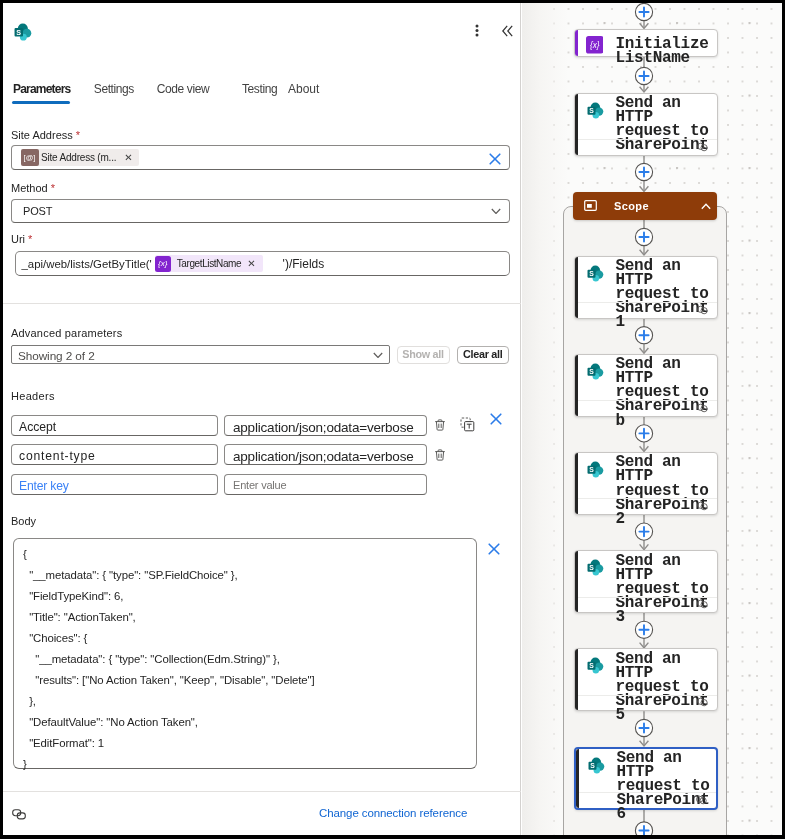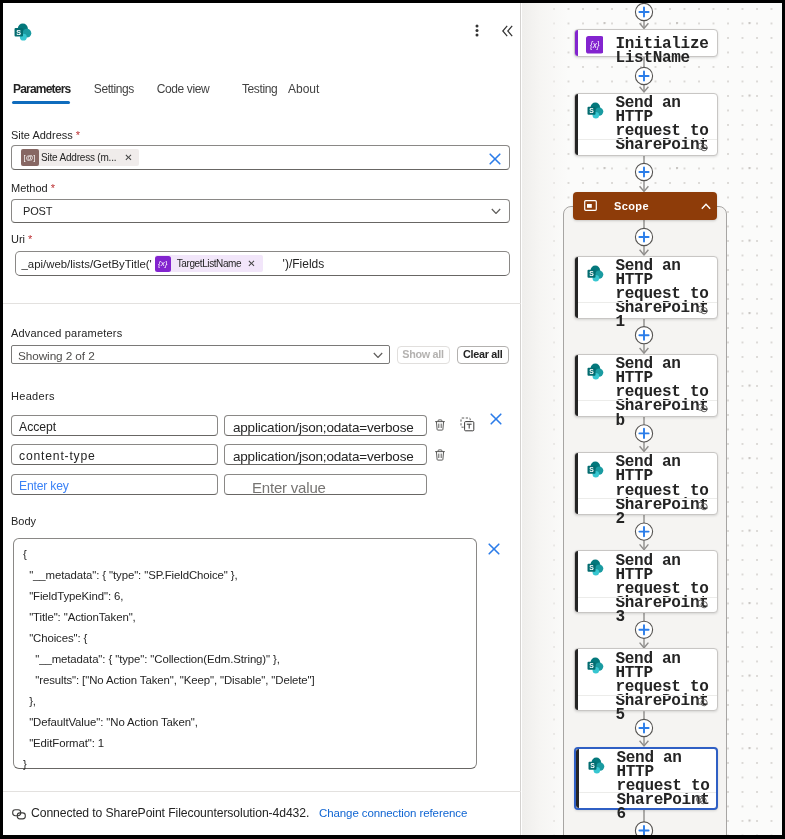--- a/index.html
+++ b/index.html
@@ -121,37 +121,36 @@
 <div class="abs" style="left:16px;top:446.3px;font-size:12.2px;letter-spacing:0.8px;color:#242424;">content-type</div>
 <div class="abs" style="left:230px;top:446.3px;font-size:13.5px;letter-spacing:-0.2px;color:#242424;">application/json;odata=verbose</div>
 <div class="abs" style="left:430.7px;top:445.7px;">
         <svg width="12" height="12" viewBox="0 0 12 12" fill="none" stroke="#4a4a48" stroke-width="0.9">
 <path d="M1.2 2.6 H10.8 M4.2 2.6 V1.4 Q4.2 0.9 4.7 0.9 H7.3 Q7.8 0.9 7.8 1.4 V2.6 M2.4 2.6 L3.1 10.4 Q3.15 11.1 3.9 11.1 H8.1 Q8.85 11.1 8.9 10.4 L9.6 2.6 M4.8 4.6 V9 M7.2 4.6 V9"></path>
 </svg>
       </div>
 <div class="inp" style="left:8px;top:471.2px;width:207px;height:21px;"></div>
 <div class="inp" style="left:220.5px;top:471.2px;width:203.5px;height:21px;"></div>
 <div class="abs" style="left:16px;top:476.2px;font-size:12.2px;letter-spacing:-0.2px;color:#3b82f6;">Enter key</div>
-<div class="abs" style="left:230px;top:476.2px;font-size:15px;letter-spacing:-0.2px;color:#767472;margin-left:19px;">Enter value</div>
+<div class="abs" style="left:230px;top:476.2px;font-size:11px;letter-spacing:-0.2px;color:#767472;">Enter value</div>
 <div class="lbl" style="left:8px;top:512px;">Body</div>
 <div class="inp" style="left:10px;top:534.5px;width:464px;height:231px;border-radius:6px;"></div>
 <div class="abs" style="left:20px;top:540.5px;font-size:11.4px;letter-spacing:-0.1px;line-height:21px;color:#242424;white-space:nowrap;">{<br>&nbsp;&nbsp;"__metadata": { "type": "SP.FieldChoice" },<br>&nbsp;&nbsp;"FieldTypeKind": 6,<br>&nbsp;&nbsp;"Title": "ActionTaken",<br>&nbsp;&nbsp;"Choices": {<br>&nbsp;&nbsp;&nbsp;&nbsp;"__metadata": { "type": "Collection(Edm.String)" },<br>&nbsp;&nbsp;&nbsp;&nbsp;"results": ["No Action Taken", "Keep", "Disable", "Delete"]<br>&nbsp;&nbsp;},<br>&nbsp;&nbsp;"DefaultValue": "No Action Taken",<br>&nbsp;&nbsp;"EditFormat": 1<br>}</div>
 <div class="abs" style="left:485px;top:540px;">
         <svg width="12" height="12" viewBox="0 0 12 12">
           <path d="M1.2 1.2 L10.8 10.8 M10.8 1.2 L1.2 10.8" stroke="#2b7ce9" stroke-width="1.6" stroke-linecap="round"></path>
         </svg>
       </div>
 <div class="abs" style="left:0;top:787.5px;width:518px;height:1px;background:#e3e1df;"></div>
 <div class="abs" style="left:9px;top:805.5px;">
         <svg width="14" height="11" viewBox="0 0 14 11" fill="none" stroke="#3b3a39" stroke-width="1.1">
 <rect x="0.7" y="0.7" width="8" height="6" rx="2.6"></rect>
 <rect x="5.3" y="3.9" width="8" height="6" rx="2.6"></rect>
 </svg>
       </div>
-<div class="abs" style="left:28px;top:803px;font-size:12.2px;color:#242424;letter-spacing:-0.1px;">Connected to SharePoint Filecountersolution-4d432.</div>
 <div class="abs" style="left:316px;top:803.5px;font-size:11.5px;color:#1065d2;letter-spacing:-0.1px;">Change connection reference</div>
 </div>
 <div class="canvas">
 <svg class="abs" style="left:0;top:0;" width="260" height="832">
 <defs>
 <pattern id="dg" width="14.5" height="14.5" patternUnits="userSpaceOnUse" patternTransform="translate(2,5)">
 <circle cx="1" cy="1" r="0.95" fill="#cfccc9"></circle>
           </pattern>
 <pattern id="dg2" width="72.5" height="72.5" patternUnits="userSpaceOnUse" patternTransform="translate(9,19)">
 <circle cx="1" cy="1" r="1.25" fill="#c9c6c3"></circle>

